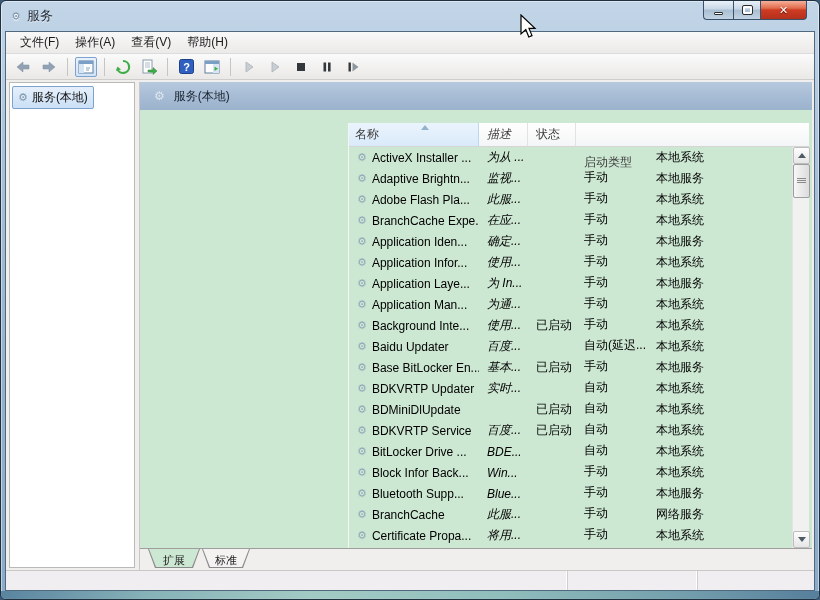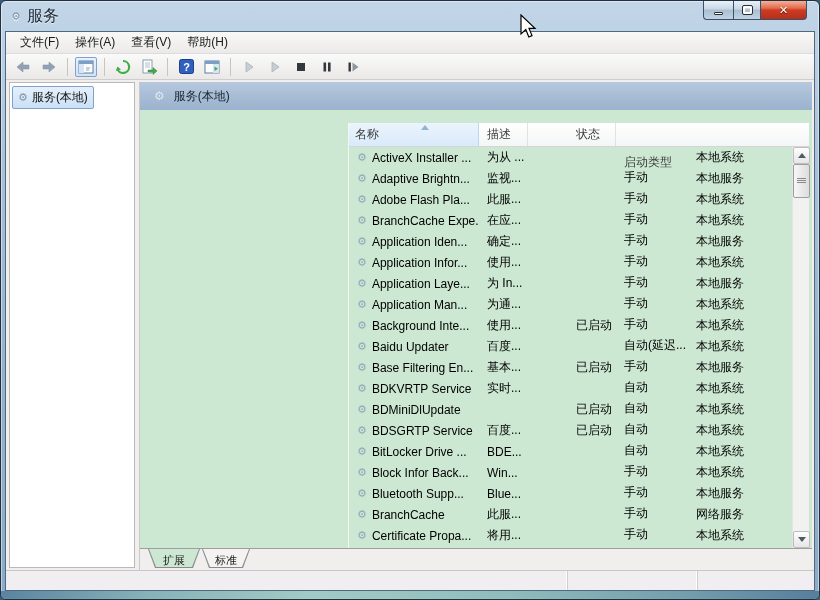--- a/index.html
+++ b/index.html
@@ -8,21 +8,21 @@
 
   
   .window {
     position:absolute; left:0; top:0; width:820px; height:600px;
     border:1px solid #20303f; border-radius:6px; overflow:hidden;
     background:linear-gradient(180deg,#c3d6e8 0%,#a9c2da 26%,#96b2cd 60%,#8cabc8 100%);
     box-shadow: inset 0 0 0 1px rgba(255,255,255,.45);
   }
   .titlebar { position:relative; height:30px; display:flex; align-items:center; padding-left:10px; }
   .title-icon { font-size:12px; color:#5a7b9a; margin-right:6px; text-shadow:0 1px 0 #fff; }
-  .title-text { font-size:16px; color:#1c2836; text-shadow:0 1px 1px rgba(255,255,255,.8); }
+  .title-text { font-size:13px; color:#1c2836; text-shadow:0 1px 1px rgba(255,255,255,.8); }
 
   .win-controls { position:absolute; top:0; right:12px; display:flex; height:19px; }
   .win-btn {
     height:19px; border:1px solid #39506b; border-top:none; display:flex; align-items:center; justify-content:center;
     background:linear-gradient(180deg,#e9f1f8 0%,#c8d7e6 45%,#a9bed2 50%,#c2d4e3 100%);
   }
   .win-btn.minimize { width:30px; border-radius:0 0 0 4px; border-right:none; }
   .win-btn.maximize { width:28px; }
   .win-btn.close {
     width:46px; border-left:none; border-radius:0 0 4px 0;
@@ -59,21 +59,21 @@
   .band .gear { color:#dde6ef; font-size:12px; }
   .band .label { font-size:12px; color:#18242f; }
 
   .greenarea { flex:1; position:relative; background:#cde8d2; overflow:hidden; }
 
   .listview { position:absolute; top:13px; bottom:0; left:208px; right:3px; border-left:1px solid #f3f6f3; }
   .lv-header { height:24px; display:flex; background:linear-gradient(180deg,#ffffff,#f4f5f6); border-bottom:1px solid #d5d5d5; }
   .lv-hcell { position:relative; display:flex; align-items:center; padding-left:8px; font-size:12px; color:#3c3c3c; border-right:1px solid #e2e2e2; }
   .lv-hcell.sorted { background:linear-gradient(180deg,#ebf4fd,#d9eafa); border-right:1px solid #bcd8ee; }
   .sort-arrow { position:absolute; top:2px; left:56%; width:0; height:0; border-left:4px solid transparent; border-right:4px solid transparent; border-bottom:5px solid #93b3cd; }
-  .c0 { width:130px;padding-left:6px; } .c1 { width:49px; } .c2 { width:48px;margin-left:40px; } .c3 { width:72px;margin-top:39px; } .c4 { width:93px; } .cf { flex:1; border-right:none; }
+  .c0 { width:130px;padding-left:6px; } .c1 { width:49px;font-style:italic; } .c2 { width:48px; } .c3 { width:72px;margin-top:39px; } .c4 { width:93px; } .cf { flex:1; border-right:none; }
 
   .lv-rows { position:absolute; top:24px; left:0; right:17px; bottom:0; overflow:hidden; }
   .lv-row { height:21px; display:flex; align-items:center; font-size:12px; color:#000; }
   .lv-cell { padding-left:8px; white-space:nowrap; overflow:hidden; }
   .lv-cell.name { display:flex; align-items:center; gap:5px; }
   .row-gear { color:#90a7ba; font-size:11px; line-height:1; }
 
   
   .vscroll { position:absolute; top:24px; right:0; bottom:0; width:17px; background:#f1f1f0; border-left:1px solid #e4e4e4; }
   .sb-btn { position:absolute; left:0; width:17px; height:17px; background:linear-gradient(180deg,#fdfdfd,#e6e6e6); border:1px solid #bdbdbd; border-radius:2px; display:flex; align-items:center; justify-content:center; }
@@ -350,51 +350,51 @@
                     <span>Baidu Updater</span>
                   </div>
                   <div class="lv-cell c1">百度...</div>
                   <div class="lv-cell c2"></div>
                   <div class="lv-cell c3">手动</div>
                   <div class="lv-cell c4">本地系统</div>
                 </div>
                 <div class="lv-row">
                   <div class="lv-cell c0 name">
                     <span class="row-gear">⚙</span>
-                    <span>Base Filtering En...</span>
+                    <span>Base BitLocker En...</span>
                   </div>
                   <div class="lv-cell c1">基本...</div>
                   <div class="lv-cell c2">已启动</div>
                   <div class="lv-cell c3">自动</div>
                   <div class="lv-cell c4">本地服务</div>
                 </div>
                 <div class="lv-row">
                   <div class="lv-cell c0 name">
                     <span class="row-gear">⚙</span>
-                    <span>BDKVRTP Service</span>
+                    <span>BDKVRTP Updater</span>
                   </div>
                   <div class="lv-cell c1">实时...</div>
                   <div class="lv-cell c2"></div>
                   <div class="lv-cell c3">自动</div>
                   <div class="lv-cell c4">本地系统</div>
                 </div>
                 <div class="lv-row">
                   <div class="lv-cell c0 name">
                     <span class="row-gear">⚙</span>
                     <span>BDMiniDlUpdate</span>
                   </div>
                   <div class="lv-cell c1"></div>
                   <div class="lv-cell c2">已启动</div>
                   <div class="lv-cell c3">自动</div>
                   <div class="lv-cell c4">本地系统</div>
                 </div>
                 <div class="lv-row">
                   <div class="lv-cell c0 name">
                     <span class="row-gear">⚙</span>
-                    <span>BDSGRTP Service</span>
+                    <span>BDKVRTP Service</span>
                   </div>
                   <div class="lv-cell c1">百度...</div>
                   <div class="lv-cell c2">已启动</div>
                   <div class="lv-cell c3">自动</div>
                   <div class="lv-cell c4">本地系统</div>
                 </div>
                 <div class="lv-row">
                   <div class="lv-cell c0 name">
                     <span class="row-gear">⚙</span>
                     <span>BitLocker Drive ...</span>

